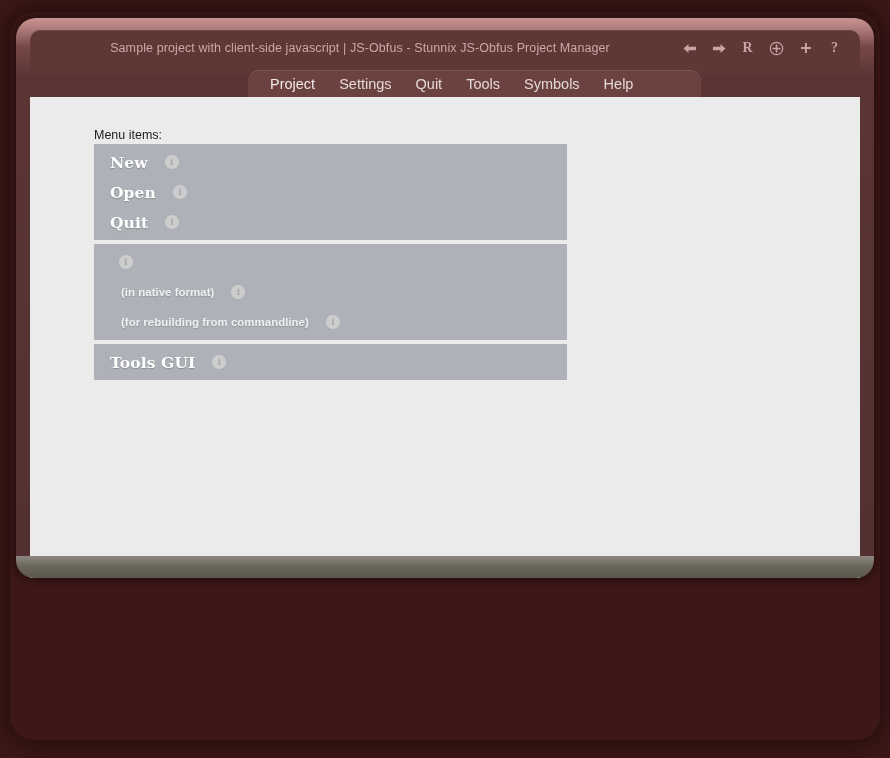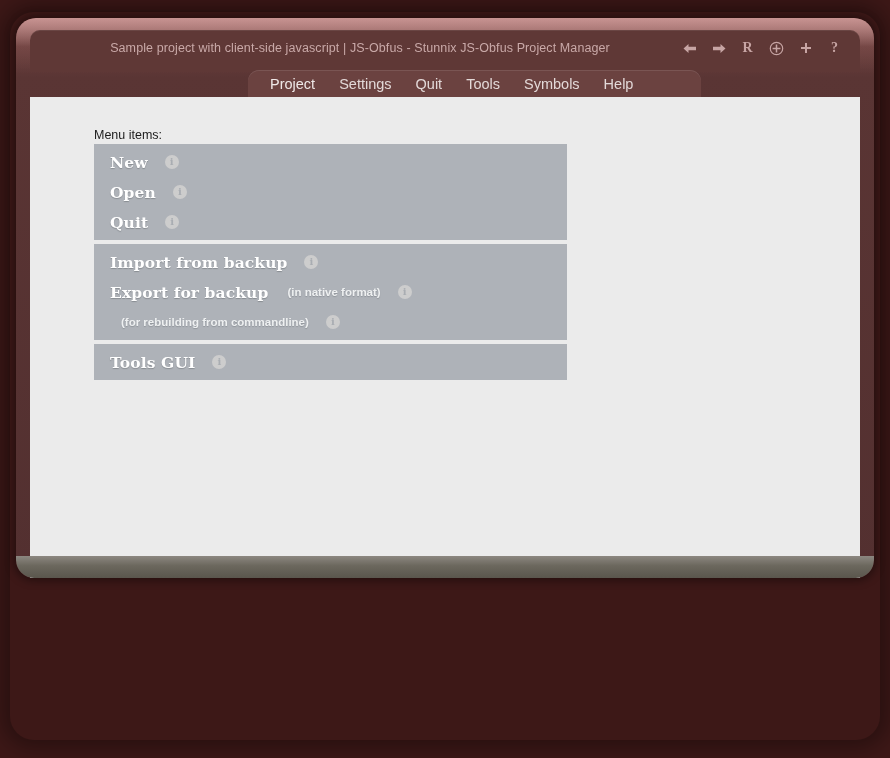--- a/index.html
+++ b/index.html
@@ -292,25 +292,23 @@
           <span class="info-icon">i</span>
         </div>
         <div class="mrow">
           <span class="mtitle">Quit</span>
           <span class="info-icon">i</span>
         </div>
       </div>
 
       <div class="mgroup">
         <div class="mrow">
-          <span class="mtitle">Import from backup</span>
-          <span class="info-icon">i</span>
-        </div>
-        <div class="mrow">
-          <span class="mtitle">Export for backup</span>
+          <span class="info-icon">i</span>
+        </div>
+        <div class="mrow">
           <span class="msub">(in native format)</span>
           <span class="info-icon">i</span>
         </div>
         <div class="mrow">
           <span class="msub">(for rebuilding from commandline)</span>
           <span class="info-icon">i</span>
         </div>
       </div>
 
       <div class="mgroup">

